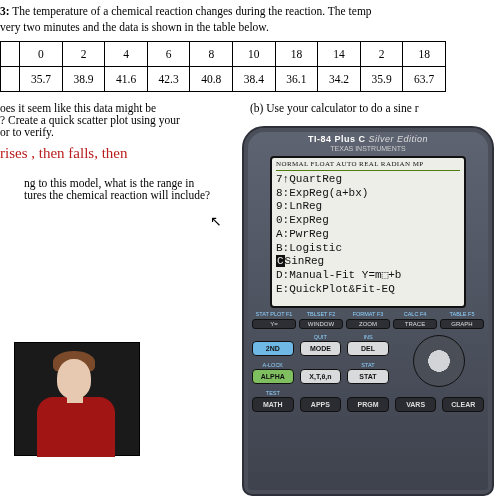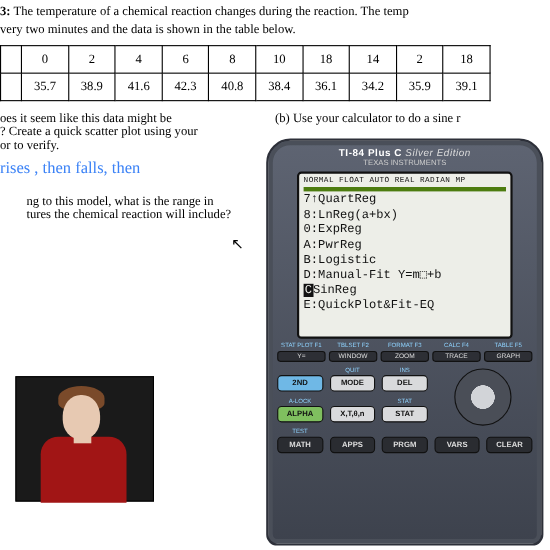--- a/index.html
+++ b/index.html
@@ -26,21 +26,21 @@
     font-size: 11.5px;
     width: 40px;
   }
   table.data td.headcol {
     width: 18px; padding: 6px 2px;
   }
   .qrow { display: flex; gap: 10px; justify-content: flex-end; }
   .qcol { flex: 1; }
   .hand {
     font-family: "Comic Sans MS", cursive;
-    color: #3b82f6;
+    color: #b91c1c;
     font-size: 15px;
     line-height: 1.25;
     margin: 6px 0 10px 0;
   }
   .cursor {
     position: absolute;
     font-size: 14px;
     color: #000;
   }
   
@@ -74,23 +74,24 @@
     padding: 2px 4px;
     font-family: "Courier New", monospace;
     font-size: 11px;
     line-height: 1.25;
     color: #111;
     position: relative;
   }
   .calc .screen .topbar {
     font-size: 7px;
     letter-spacing: .4px;
-    border-bottom: 4px solid #4d7c0f;
+    border-bottom: 1px solid #4d7c0f;
     padding-bottom: 1px;
     margin-bottom: 2px;
+    font-family: Liberation Serif, serif;
   }
   .calc .screen .menuhead span { display:inline-block; }
   .calc .screen .menuhead .inv {
     background:#111; color:#edeee8; padding:0 2px;
   }
   .calc .screen .list div { white-space: pre; }
   .calc .screen .inv2 { background:#111; color:#edeee8; padding:0 1px; }
   .softkeys {
     display:flex; gap:3px; margin-top:3px;
     font-family: Arial, sans-serif;
@@ -212,21 +213,21 @@
     <td class="headcol"></td>
     <td>35.7</td>
     <td>38.9</td>
     <td>41.6</td>
     <td>42.3</td>
     <td>40.8</td>
     <td>38.4</td>
     <td>36.1</td>
     <td>34.2</td>
     <td>35.9</td>
-    <td>39.1</td>
+    <td>63.7</td>
   </tr>
 </tbody>
   </table>
 
 <div class="qrow" style="padding-right:8px;">
   <div class="qcol" style="max-width:240px;">
     <div>
       <span>oes it seem like this data might be</span><br>
       <span>? Create a quick scatter plot using your</span><br>
       <span>or to verify.</span>
@@ -250,26 +251,27 @@
 
 <div class="calc">
   <div class="brand">
     <div class="model"><b>TI-84 Plus C</b> <span style="font-style:italic">Silver Edition</span></div>
     <div class="ti">TEXAS INSTRUMENTS</div>
   </div>
   <div class="screen">
     <div class="topbar">NORMAL FLOAT AUTO REAL RADIAN MP</div>
     <div class="list">
       <div>7↑QuartReg</div>
-      <div>8:LnReg(a+bx)</div>
+      <div>8:ExpReg(a+bx)</div>
+      <div>9:LnReg</div>
       <div>0:ExpReg</div>
       <div>A:PwrReg</div>
       <div>B:Logistic</div>
+      <div><span class="inv2">C</span><span>SinReg</span></div>
       <div><span>D:Manual-Fit Y=m</span><span>⬚</span><span>+b</span></div>
-      <div><span class="inv2">C</span><span>SinReg</span></div>
       <div>E:QuickPlot&amp;Fit-EQ</div>
     </div>
   </div>
 
   <div class="softkeys">
     <div class="sk">
         <div>STAT PLOT F1</div>
         <div class="btn">Y=</div>
       </div>
     <div class="sk">

